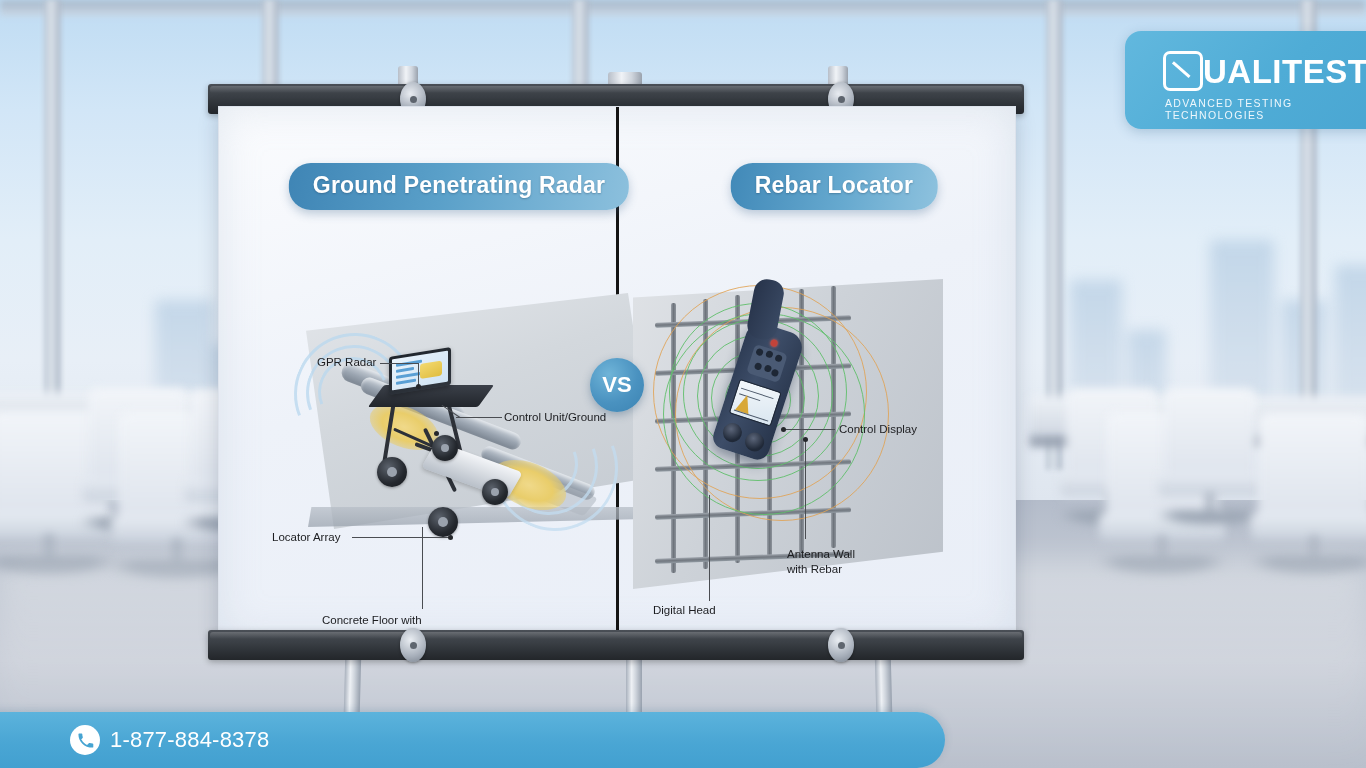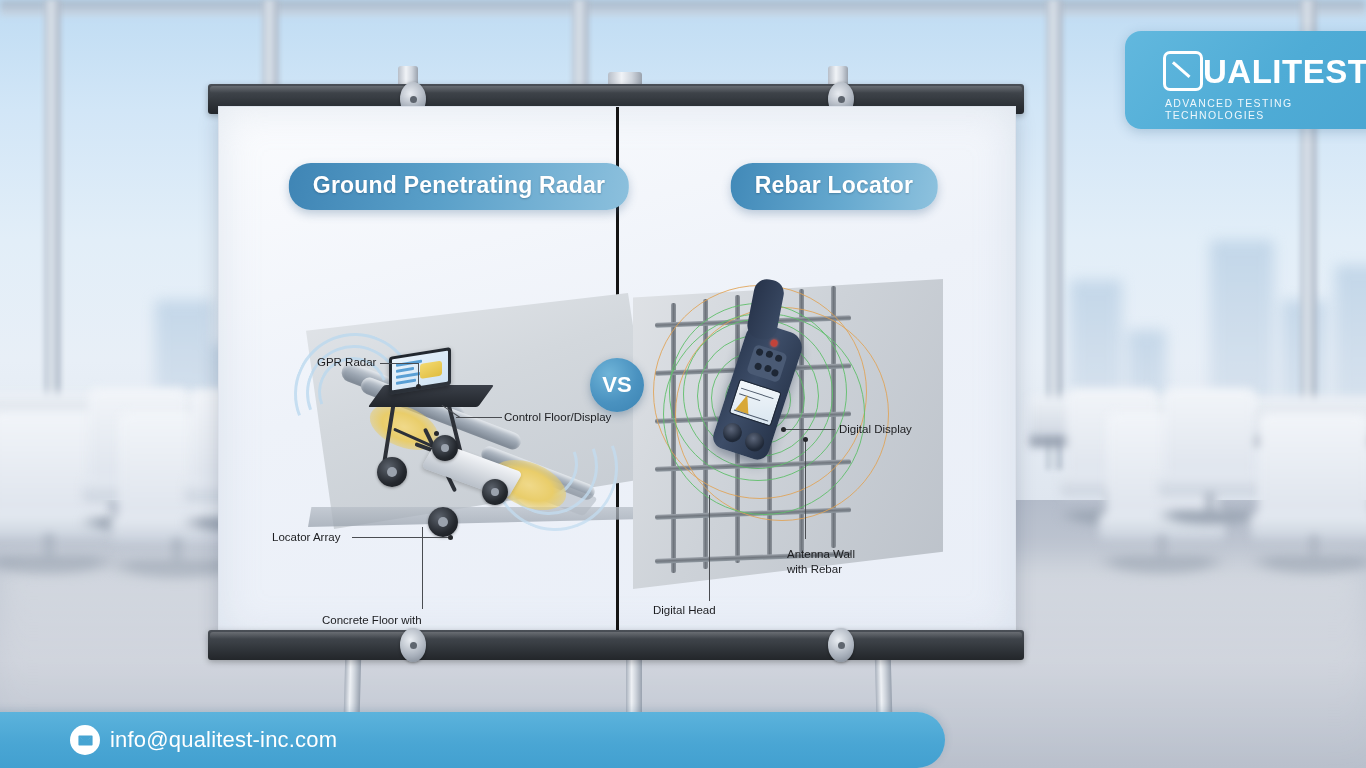--- a/index.html
+++ b/index.html
@@ -481,21 +481,21 @@
           <div class="wheel" style="left:222px;top:372px;width:26px;height:26px;"></div>
 
           <div class="lead lead-h" style="left:120px;top:256px;width:38px;"></div>
           <div class="lead lead-v" style="left:158px;top:256px;height:24px;"></div>
           <div class="dot" style="left:156px;top:277px;"></div>
           <div class="lbl" style="left:57px;top:248px;">GPR Radar</div>
 
           <div class="lead lead-h" style="left:196px;top:310px;width:46px;"></div>
           <div class="lead" style="left:178px;top:310px;width:22px;height:1px;transform:rotate(34deg);transform-origin:right center;"></div>
           <div class="dot" style="left:174px;top:324px;"></div>
-          <div class="lbl" style="left:244px;top:303px;">Control Floor/Display</div>
+          <div class="lbl" style="left:244px;top:303px;">Control Unit/Ground</div>
 
           <div class="lead lead-h" style="left:92px;top:430px;width:98px;"></div>
           <div class="dot" style="left:188px;top:428px;"></div>
           <div class="lbl" style="left:12px;top:423px;">Locator Array</div>
 
           <div class="lead lead-v" style="left:162px;top:420px;height:82px;"></div>
           <div class="lbl" style="left:62px;top:506px;">Concrete Floor with
 Embedded Utilities</div>
         </div>
       </div>
@@ -547,21 +547,21 @@
               <div class="disp-line" style="left:3px;bottom:3px;width:36px;"></div>
             </div>
             <div class="wheelset">
               <div class="swheel" style="left:0;top:0;"></div>
               <div class="swheel" style="left:24px;top:2px;"></div>
             </div>
           </div>
 
           <div class="lead lead-h" style="left:168px;top:322px;width:50px;"></div>
           <div class="dot" style="left:164px;top:320px;"></div>
-          <div class="lbl" style="left:222px;top:315px;">Digital Display</div>
+          <div class="lbl" style="left:222px;top:315px;">Control Display</div>
 
           <div class="lead lead-v" style="left:188px;top:332px;height:100px;"></div>
           <div class="dot" style="left:186px;top:330px;"></div>
           <div class="lbl" style="left:170px;top:440px;">Antenna Wall
 with Rebar</div>
 
           <div class="lead lead-v" style="left:92px;top:388px;height:106px;"></div>
           <div class="lbl" style="left:36px;top:496px;">Digital Head</div>
         </div>
       </div>
@@ -573,25 +573,24 @@
       <div class="rail-sheen"></div>
     </div>
     <div class="knob" style="left:192px;top:550px;"></div>
     <div class="knob" style="left:620px;top:550px;"></div>
   </div>
 
   <div class="contact-bar">
     <div class="contact-item">
       <span class="cicon">
         <svg width="17" height="17" viewBox="0 0 24 24">
-            <path fill="#46a4d2" d="M3 5h18c.6 0 1 .4 1 1v12c0 .6-.4 1-1 1H3c-.6 0-1-.4-1-1V6c0-.6.4-1 1-1zm9 8L4.2 7.2v.3L12 13.2l7.8-5.7v-.3L12 13z"></path>
-            <path fill="#46a4d2" d="M2.6 6.3 12 12.9l9.4-6.6"></path>
+            <path fill="#46a4d2" d="M6.6 10.8c1.7 3.3 4.3 5.9 7.6 7.6l2.5-2.5c.3-.3.8-.4 1.2-.3 1.3.4 2.7.7 4.1.7.6 0 1 .4 1 1V21c0 .6-.4 1-1 1C10.4 22 2 13.6 2 3c0-.6.4-1 1-1h3.5c.6 0 1 .4 1 1 0 1.4.2 2.8.7 4.1.1.4 0 .9-.3 1.2l-2.3 2.5z"></path>
           </svg>
       </span>
-      <span>info@qualitest-inc.com</span>
+      <span>1-877-884-8378</span>
     </div>
   </div>
 
   <div class="logo-badge">
     <div class="logo-row">
       <span class="q-mark"></span>
       <span class="logo-word"><span>UALITEST</span></span>
     </div>
     <div class="logo-sub">ADVANCED TESTING TECHNOLOGIES</div>
   </div>

